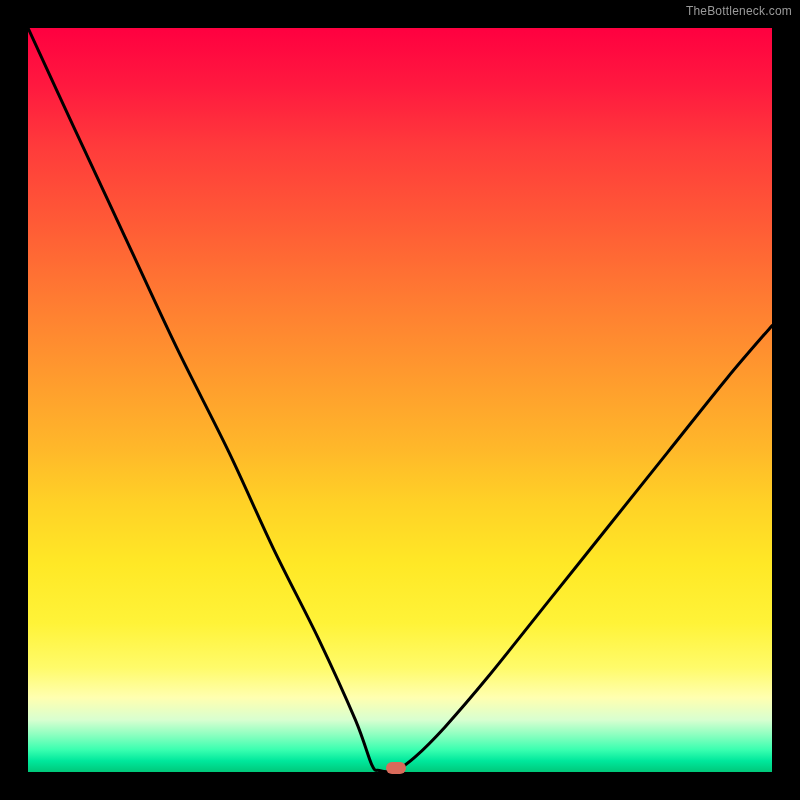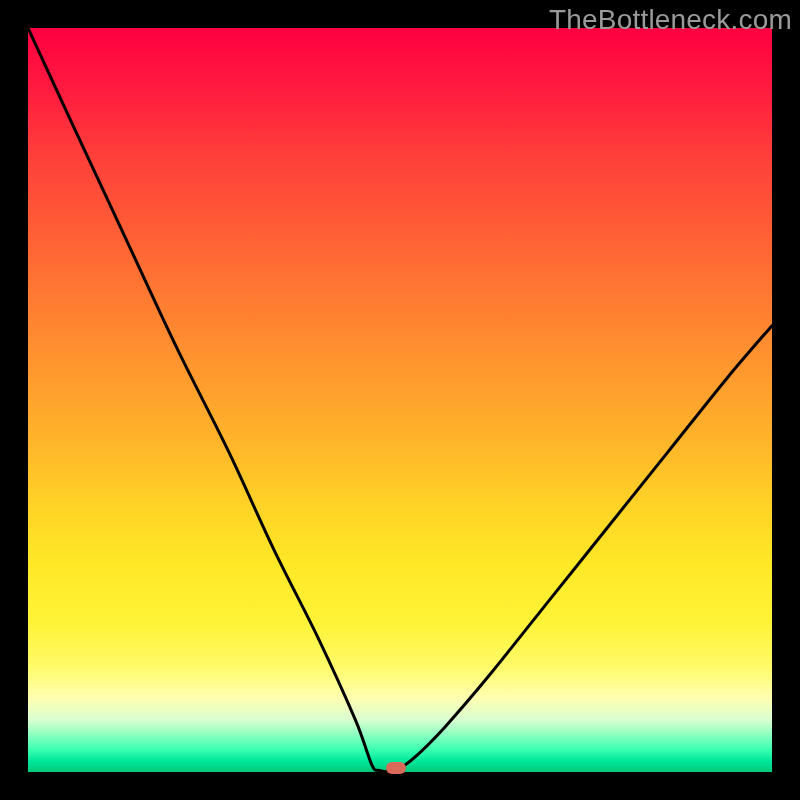--- a/index.html
+++ b/index.html
@@ -61,21 +61,21 @@
     height: 12px;
     background: #d96a5a;
     border-radius: 6px;
     transform: translate(-50%, -50%);
   }
   .watermark {
     position: absolute;
     top: 4px;
     right: 8px;
     color: #9a9a9a;
-    font-size: 28px;
+    font-size: 12px;
     letter-spacing: 0.2px;
     user-select: none;
     text-align: center;
   }
 </style>
 </head>
 <body>
 
 <div class="frame">
 

